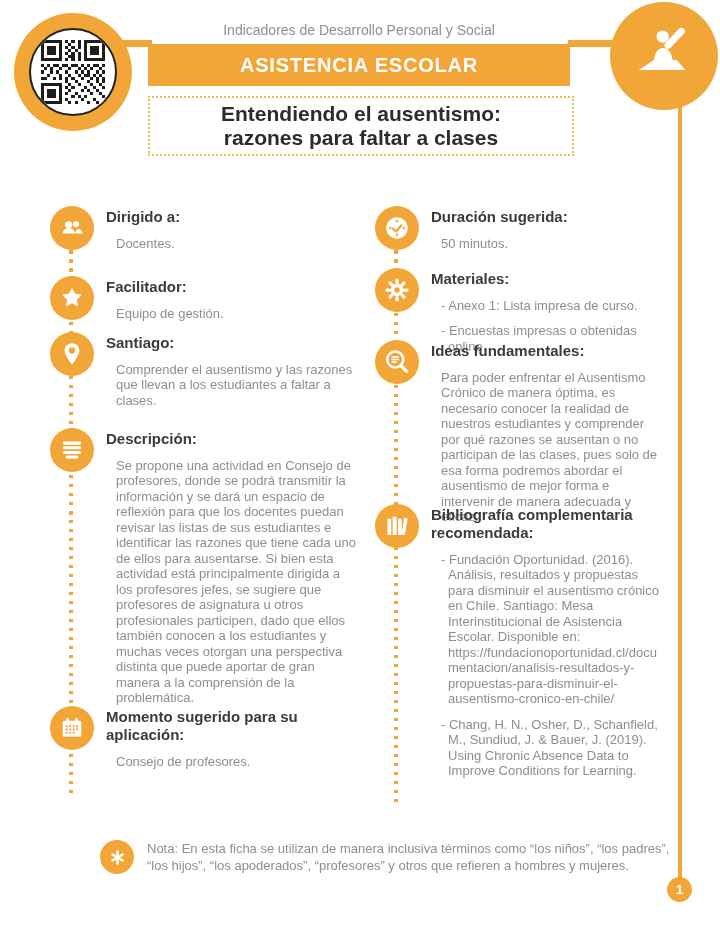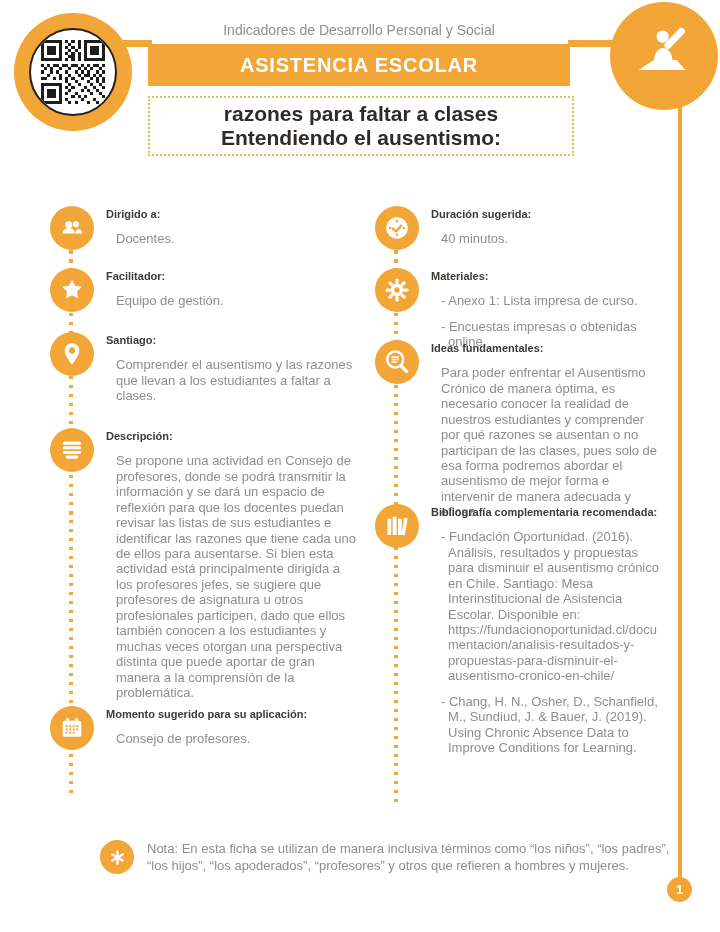--- a/index.html
+++ b/index.html
@@ -29,21 +29,21 @@
   .page-circle{position:absolute;left:667px;top:877px;width:25px;height:25px;border-radius:50%;
     background:var(--orange);color:#fff;font-size:13px;font-weight:bold;
     display:flex;align-items:center;justify-content:center;}
   .dotline{position:absolute;width:4px;
     background:repeating-linear-gradient(to bottom,var(--orange) 0 3.5px,transparent 3.5px 9px);}
   .dotline.left{left:69px;top:232px;height:566px;}
   .dotline.right{left:394px;top:232px;height:576px;}
   .section{position:absolute;display:flex;gap:12px;z-index:1;}
   .icon-circle{flex:0 0 44px;width:44px;height:44px;border-radius:50%;background:var(--orange);
     display:flex;align-items:center;justify-content:center;}
-  .sec-text h3{margin:2px 0 3px;font-size:11px;font-weight:bold;color:var(--head);line-height:1.2;}
+  .sec-text h3{margin:2px 0 3px;font-size:15px;font-weight:bold;color:var(--head);line-height:1.2;}
   .sec-text p{margin:10px;font-size:13px;color:var(--body);line-height:1.19;overflow-wrap:anywhere;}
   .sec-text p + p{margin-top:2px;}
   .dash{padding-left:7px;text-indent:-7px;}
   .note{position:absolute;left:100px;top:840px;display:flex;gap:13px;align-items:center;}
   .note .icon-circle{flex:0 0 34px;width:34px;height:34px;}
   .note p{margin:1px 0 0;font-size:13px;color:var(--body);line-height:1.3;width:528px;}
   svg{display:block;}
 </style>
 </head>
 <body>
@@ -76,22 +76,22 @@
             <rect x="2" y="16" width="3" height="3"></rect>
           <path d="M8 0h1v1H8zM10 0h1v1h-1zM12 0h1v1h-1zM9 1h1v1H9zM12 1h1v2h-1zM8 2h1v1H8zM10 2h1v1h-1zM9 3h1v1H9zM11 3h1v1h-1zM8 4h1v1H8zM10 4h1v2h-1zM12 4h1v1h-1zM9 5h1v1H9zM12 5h1v1h-1zM8 6h1v1H8zM10 6h1v1h-1zM12 6h1v1h-1zM0 8h1v1H0zM2 8h1v1H2zM4 8h2v1H4zM7 8h1v1H7zM1 9h1v1H1zM3 9h1v1H3zM6 9h1v1H6zM0 10h1v1H0zM3 10h1v1H3zM5 10h1v1H5zM2 11h1v1H2zM6 11h1v2H6zM0 12h2v1H0zM4 12h1v1H4zM8 8h1v1H8zM10 8h2v1h-2zM13 8h1v1h-1zM15 8h1v1h-1zM17 8h2v1h-2zM20 8h1v1h-1zM9 9h1v1H9zM12 9h1v1h-1zM14 9h1v1h-1zM16 9h1v1h-1zM19 9h1v1h-1zM8 10h1v1H8zM11 10h1v1h-1zM13 10h1v1h-1zM15 10h1v1h-1zM18 10h1v1h-1zM20 10h1v1h-1zM9 11h1v1H9zM12 11h1v1h-1zM14 11h2v1h-2zM17 11h1v1h-1zM19 11h1v1h-1zM8 12h1v1H8zM10 12h1v1h-1zM13 12h1v1h-1zM16 12h1v1h-1zM18 12h1v1h-1zM20 12h1v1h-1zM8 13h1v1H8zM11 13h1v1h-1zM15 13h1v1h-1zM18 13h1v1h-1zM20 13h1v1h-1zM9 14h1v1H9zM12 14h1v1h-1zM16 14h1v1h-1zM19 14h1v1h-1zM8 15h1v1H8zM10 15h1v1h-1zM14 15h1v1h-1zM17 15h1v1h-1zM20 15h1v1h-1zM9 16h1v1H9zM13 16h1v1h-1zM15 16h1v1h-1zM18 16h1v1h-1zM8 17h1v1H8zM11 17h1v1h-1zM16 17h1v1h-1zM19 17h1v1h-1zM10 18h1v1h-1zM12 18h1v1h-1zM14 18h1v1h-1zM20 18h1v1h-1zM8 19h1v1H8zM13 19h1v1h-1zM17 19h1v1h-1zM9 20h1v1H9zM11 20h1v1h-1zM15 20h1v1h-1zM18 20h1v1h-1z"></path>
         </g>
       </svg>
     </div>
   </div>
 
   <div class="kicker">Indicadores de Desarrollo Personal y Social</div>
   <div class="banner">ASISTENCIA ESCOLAR</div>
   <div class="title-box">
+    <span>Entendiendo el ausentismo:</span>
     <span>razones para faltar a clases</span>
-    <span>Entendiendo el ausentismo:</span>
   </div>
 
   <div class="hero-circle">
     <svg width="64" height="64" viewBox="0 0 48 48" fill="#fff">
       <circle cx="23" cy="9.5" r="4.6"></circle>
       <path d="M27 16 37 5.5" stroke="#fff" stroke-width="5.2" stroke-linecap="round" fill="none"></path>
       <path d="M16.5 27c.5-5.4 3.2-9 6.8-9 3.3 0 5.8 2.6 6.6 6.6l.9 4.4h-14z"></path>
       <path d="M5 34.5l11.5-7.5h17L40 34.5z"></path>
     </svg>
   </div>
@@ -104,21 +104,21 @@
         <path d="M3.8 16.8c.3-2.9 2.5-4.7 5.4-4.7s5.1 1.8 5.4 4.7z"></path>
         <path d="M14.9 16.8c.1-1.7.9-3.2 2.2-4.1 2.1.2 3.6 1.8 3.9 4.1z"></path>
       </svg>
     </div>
     <div class="sec-text">
       <h3>Dirigido a:</h3>
       <p>Docentes.</p>
     </div>
   </div>
 
-  <div class="section" style="left:50px;top:268px;width:318px">
+  <div class="section" style="left:50px;top:276px;width:318px">
     <div class="icon-circle">
       <svg width="28" height="28" viewBox="0 0 24 24">
         <path fill="#fff" d="M12 3.2l2.6 5.2 5.8.9-4.2 4.1 1 5.8-5.2-2.7-5.2 2.7 1-5.8-4.2-4.1 5.8-.9z"></path>
       </svg>
     </div>
     <div class="sec-text">
       <h3>Facilitador:</h3>
       <p>Equipo de gestión.</p>
     </div>
   </div>
@@ -188,21 +188,21 @@
           <circle cx="12" cy="6.6" r="1"></circle>
             <circle cx="12" cy="17.4" r="1"></circle>
           <circle cx="6.6" cy="12" r="1"></circle>
             <circle cx="17.4" cy="12" r="1"></circle>
         </g>
         <path d="M8.7 12.5l2.5 2.3 4.2-4.8" stroke="#F2A637" stroke-width="1.9" fill="none" stroke-linecap="round" stroke-linejoin="round"></path>
       </svg>
     </div>
     <div class="sec-text">
       <h3>Duración sugerida:</h3>
-      <p>40 minutos.</p>
+      <p>50 minutos.</p>
     </div>
   </div>
 
   <div class="section" style="left:375px;top:268px;width:300px">
     <div class="icon-circle">
       <svg width="30" height="30" viewBox="0 0 24 24">
         <g fill="#fff">
           <circle cx="12" cy="12" r="5"></circle>
           <rect x="10.7" y="2.8" width="2.6" height="4.4" rx="1.2"></rect>
           <rect x="10.7" y="16.8" width="2.6" height="4.4" rx="1.2"></rect>

